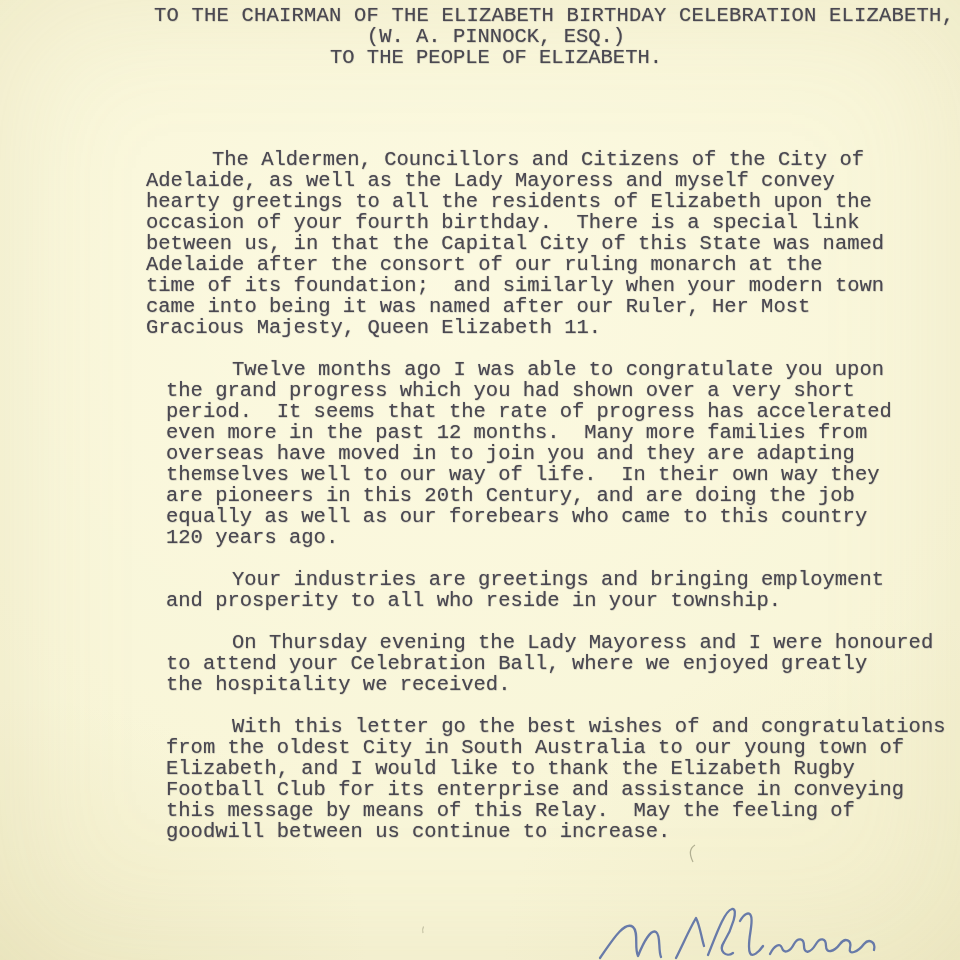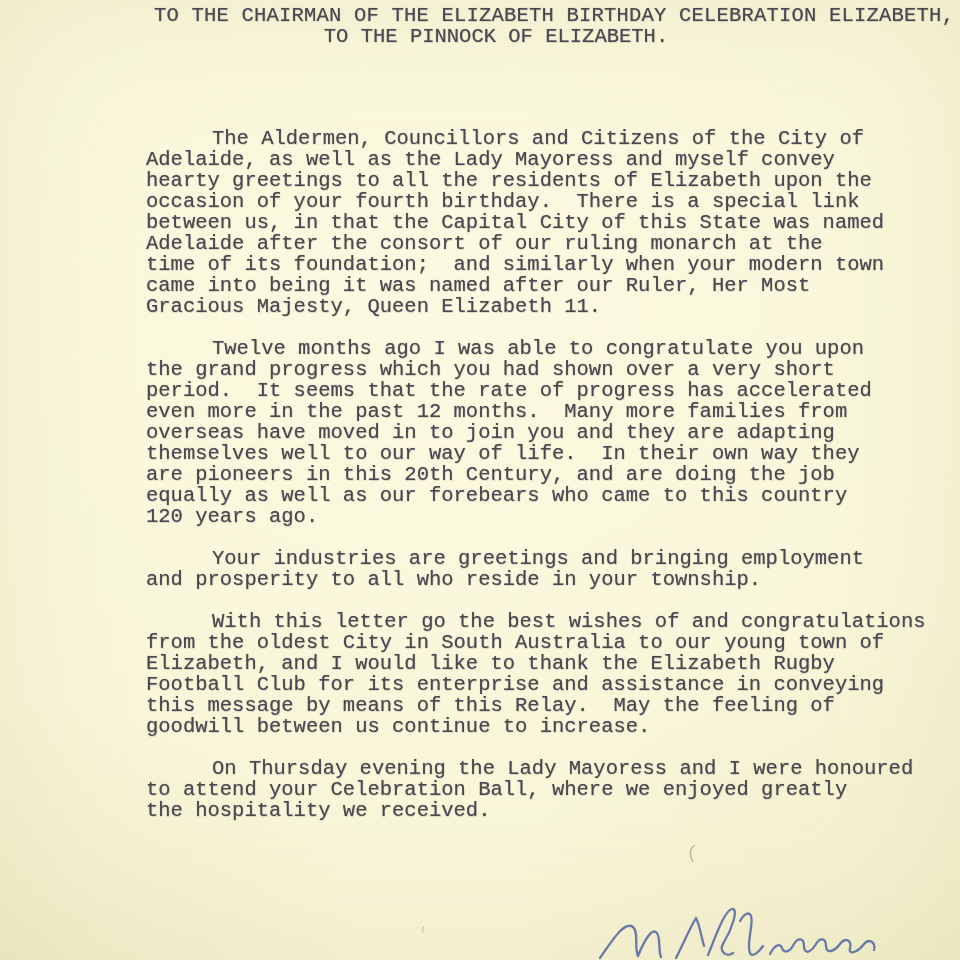--- a/index.html
+++ b/index.html
@@ -41,21 +41,21 @@
   }
   .hcenter {
     white-space: pre;
     text-align: center;
   }
   .bodytext { margin-top: 81px; }
   .para {
     white-space: pre;
     text-indent: 66px;
   }
-  .para + .para { margin-top: 21px; }
+  .para + .para { margin-top: 21px; margin-left: 20px; }
   .signature {
     position: absolute;
     left: 598px; top: 906px;
     width: 290px; height: 54px;
     overflow: visible;
   }
   .signature path {
     fill: none;
     stroke: var(--signature_ink);
     stroke-width: 2.3;
@@ -80,21 +80,22 @@
 </style>
 </head>
 <body>
 
 <div class="paper">
 
   <div class="letter">
 
     <div>
       <div class="hline1">TO THE CHAIRMAN OF THE ELIZABETH BIRTHDAY CELEBRATION ELIZABETH,</div>
-      <div class="hcenter">TO THE PINNOCK OF ELIZABETH.</div>
+      <div class="hcenter">(W. A. PINNOCK, ESQ.)</div>
+      <div class="hcenter">TO THE PEOPLE OF ELIZABETH.</div>
     </div>
 
     <div class="bodytext">
       <div class="para">The Aldermen, Councillors and Citizens of the City of
 Adelaide, as well as the Lady Mayoress and myself convey
 hearty greetings to all the residents of Elizabeth upon the
 occasion of your fourth birthday.  There is a special link
 between us, in that the Capital City of this State was named
 Adelaide after the consort of our ruling monarch at the
 time of its foundation;  and similarly when your modern town
@@ -104,29 +105,29 @@
 the grand progress which you had shown over a very short
 period.  It seems that the rate of progress has accelerated
 even more in the past 12 months.  Many more families from
 overseas have moved in to join you and they are adapting
 themselves well to our way of life.  In their own way they
 are pioneers in this 20th Century, and are doing the job
 equally as well as our forebears who came to this country
 120 years ago.</div>
       <div class="para">Your industries are greetings and bringing employment
 and prosperity to all who reside in your township.</div>
+      <div class="para">On Thursday evening the Lady Mayoress and I were honoured
+to attend your Celebration Ball, where we enjoyed greatly
+the hospitality we received.</div>
       <div class="para">With this letter go the best wishes of and congratulations
 from the oldest City in South Australia to our young town of
 Elizabeth, and I would like to thank the Elizabeth Rugby
 Football Club for its enterprise and assistance in conveying
 this message by means of this Relay.  May the feeling of
 goodwill between us continue to increase.</div>
-      <div class="para">On Thursday evening the Lady Mayoress and I were honoured
-to attend your Celebration Ball, where we enjoyed greatly
-the hospitality we received.</div>
     </div>
 
   </div>
 
   <svg class="stray-f" viewBox="0 0 14 20" aria-hidden="true">
     <path d="M9,1 C4,4 3,10 7,18"></path>
   </svg>
 
   <svg class="stray-tick" viewBox="0 0 4 8" aria-hidden="true">
     <path d="M2.5,0.5 C1.5,2.5 1.5,5 2,7"></path>

